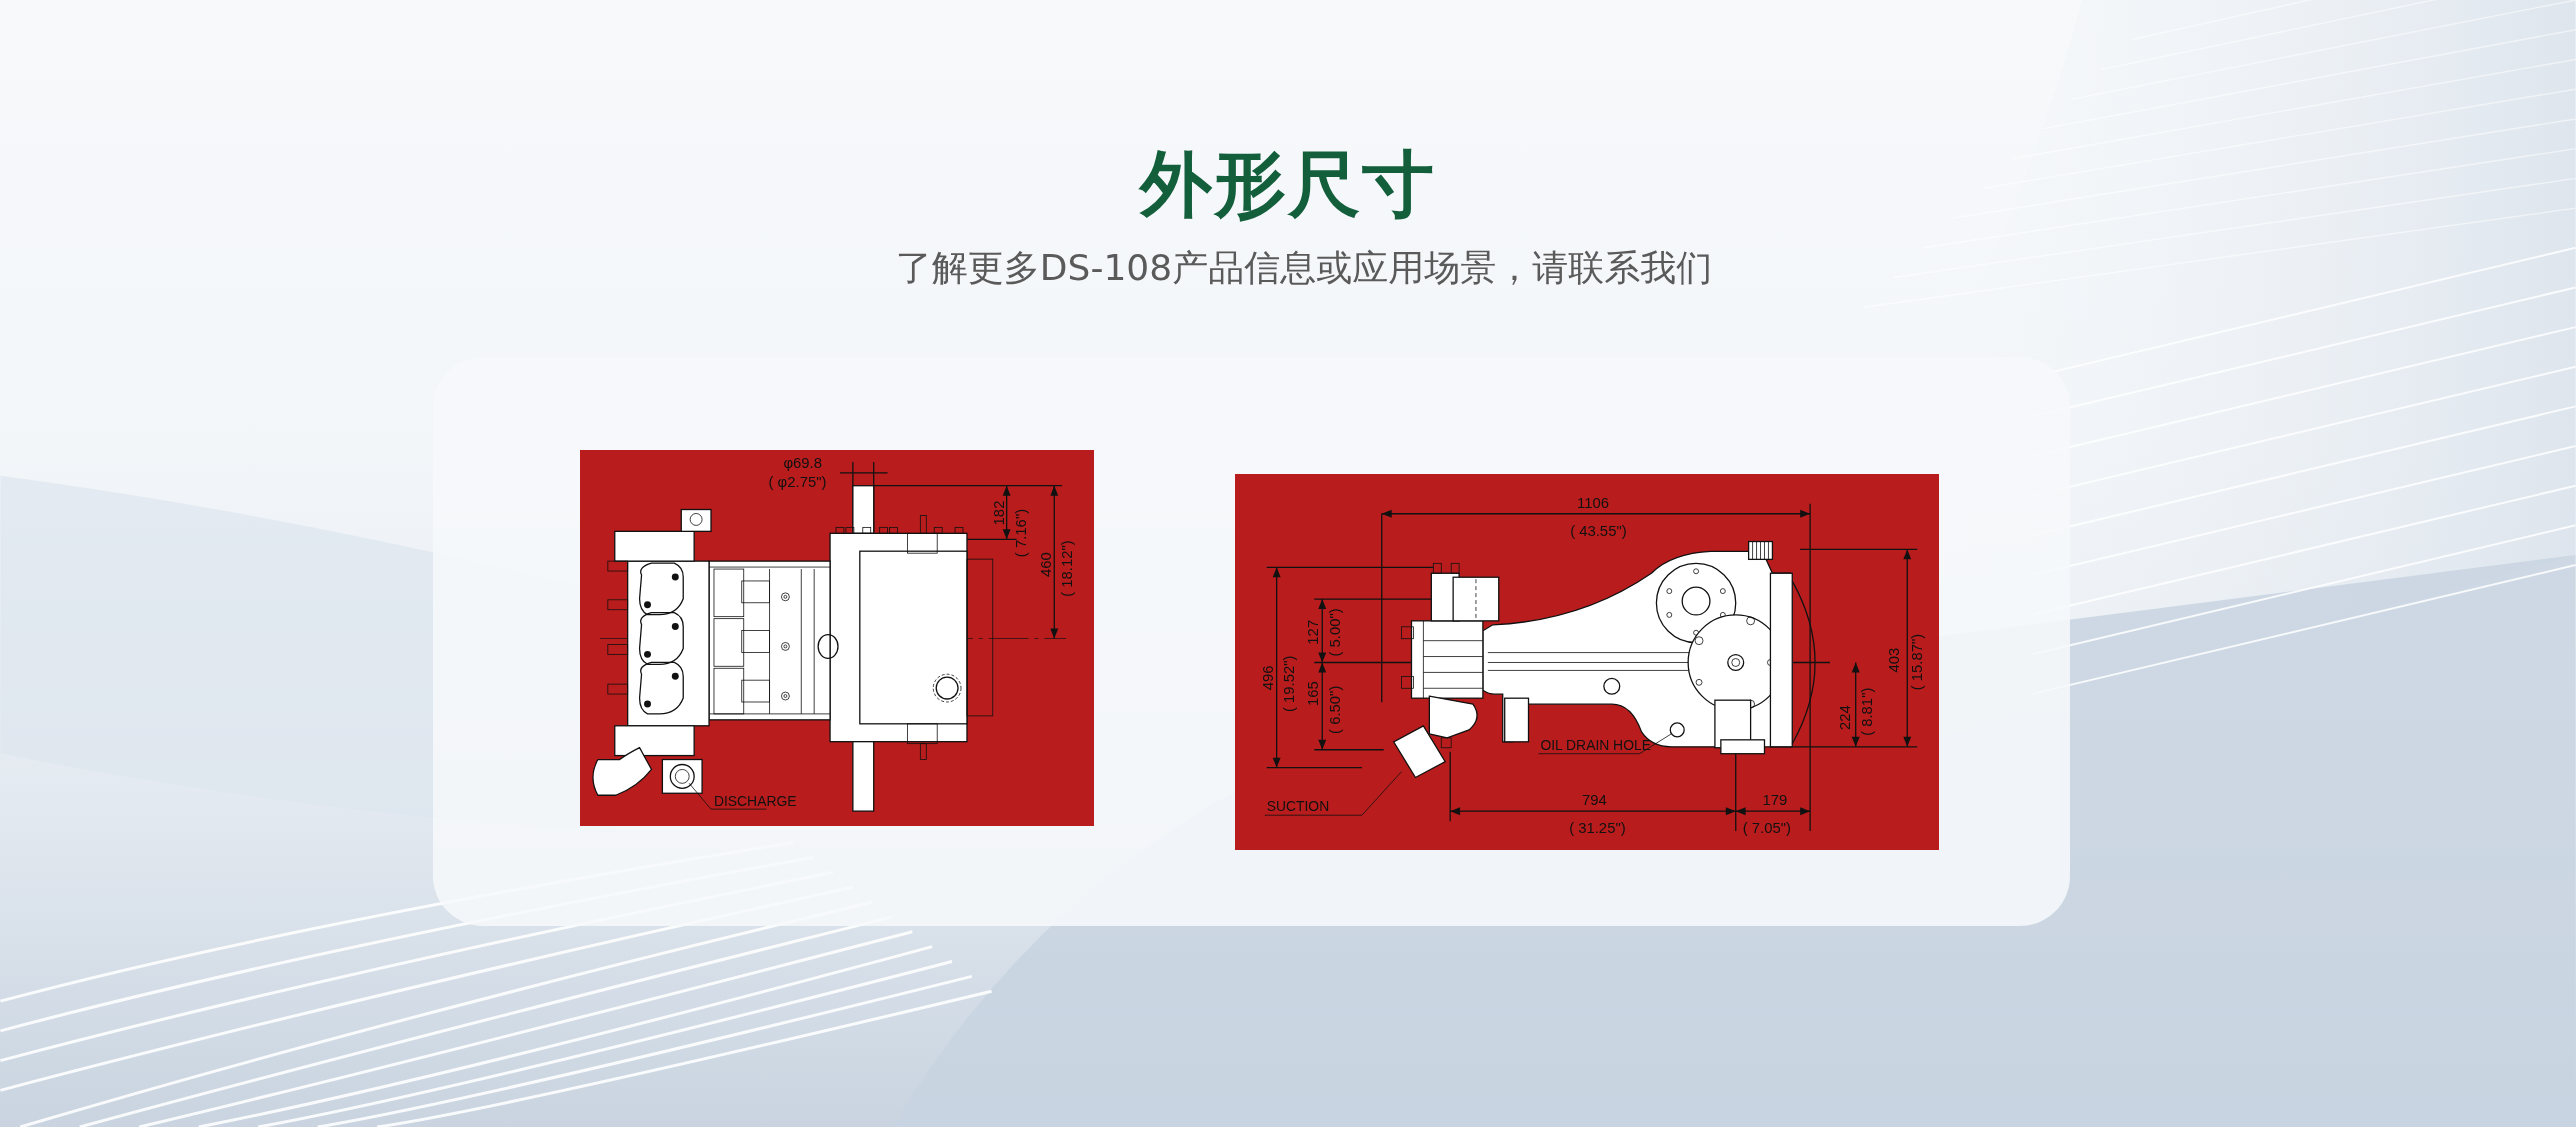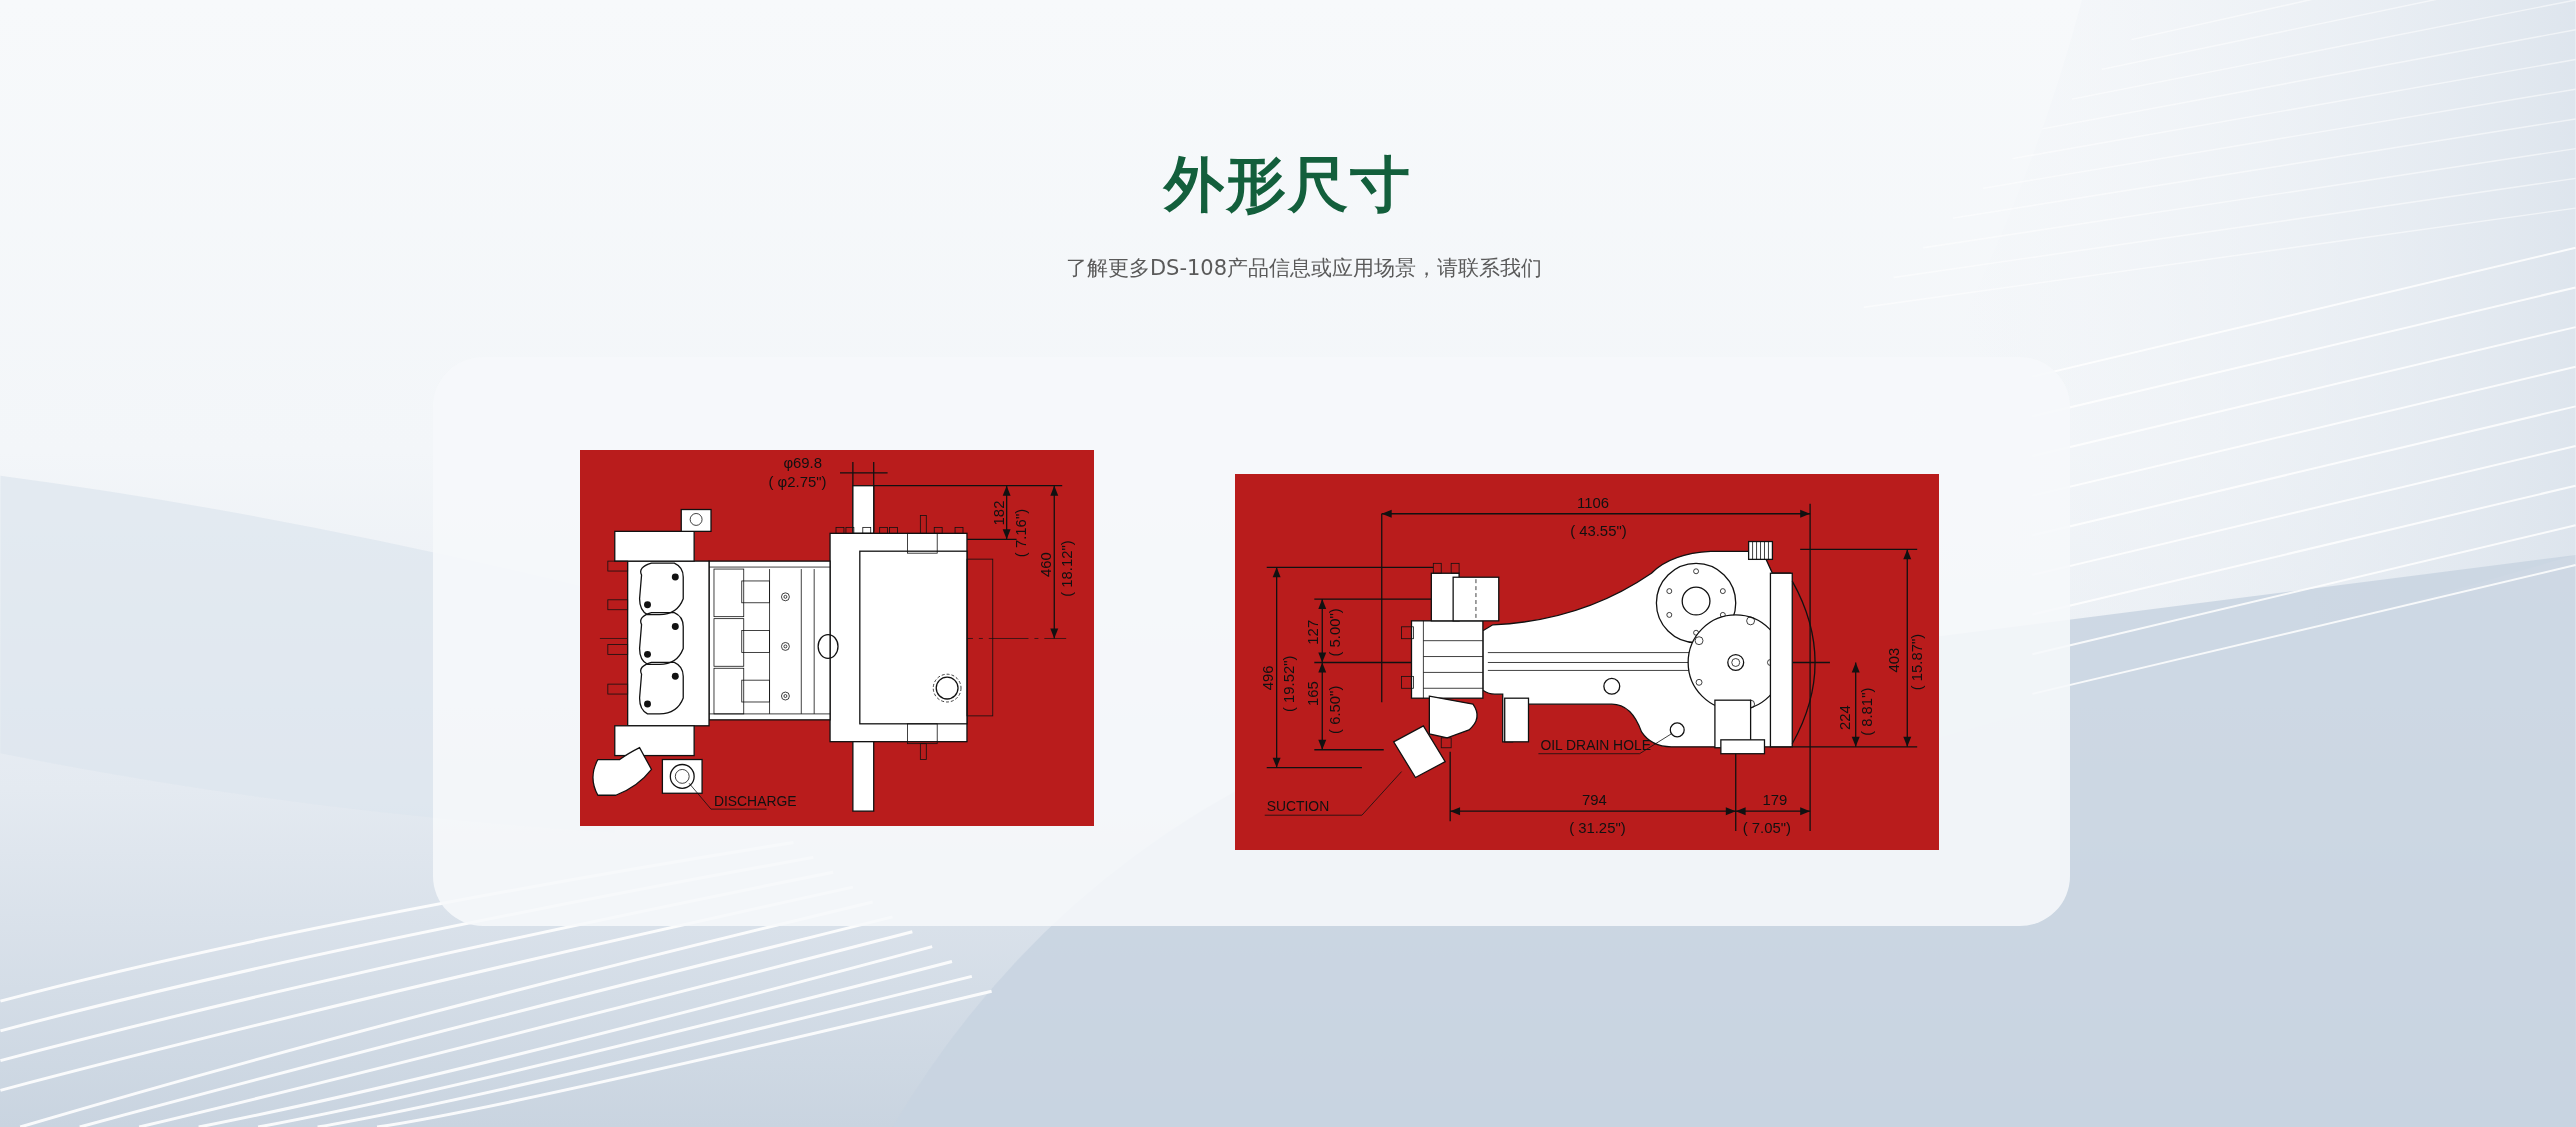--- a/index.html
+++ b/index.html
@@ -5,26 +5,26 @@
   html, body { margin: 0; padding: 0; }
   body {
     width: 2576px; height: 1127px; overflow: hidden; position: relative;
     font-family: "DejaVu Sans", "Liberation Sans", sans-serif;
     background: linear-gradient(180deg, #f7f9fb 0%, #f3f6f9 40%, #e4eaf1 70%, #c9d4e0 100%);
   }
   .bg { position: absolute; inset: 0; z-index: 0; }
   .header { position: absolute; left: 0; right: 0; top: 0; z-index: 2; text-align: center; }
   .title {
     position: absolute; left: 0; right: 0; top: 147px;
-    font-size: 60px; font-weight: bold; color: #135f3c; letter-spacing: 2px;
+    font-size: 72px; font-weight: bold; color: #135f3c; letter-spacing: 2px;
     line-height: 75px;
   }
   .subtitle {
     position: absolute; left: 0; right: 0; top: 248px;
-    font-size: 21px; color: #5a5a5a; line-height: 40px; padding-left: 32px;
+    font-size: 36px; color: #5a5a5a; line-height: 40px; padding-left: 32px;
   }
   .card {
     position: absolute; left: 433px; top: 357px; width: 1637px; height: 569px;
     border-radius: 50px; background: rgba(246,248,251,0.88); z-index: 1;
   }
   .drawing {
     position: absolute; background: #b91c1c; z-index: 3;
   }
   .drawing-left { left: 580px; top: 450px; width: 514px; height: 376px; }
   .drawing-right { left: 1235px; top: 474px; width: 704px; height: 376px; }

